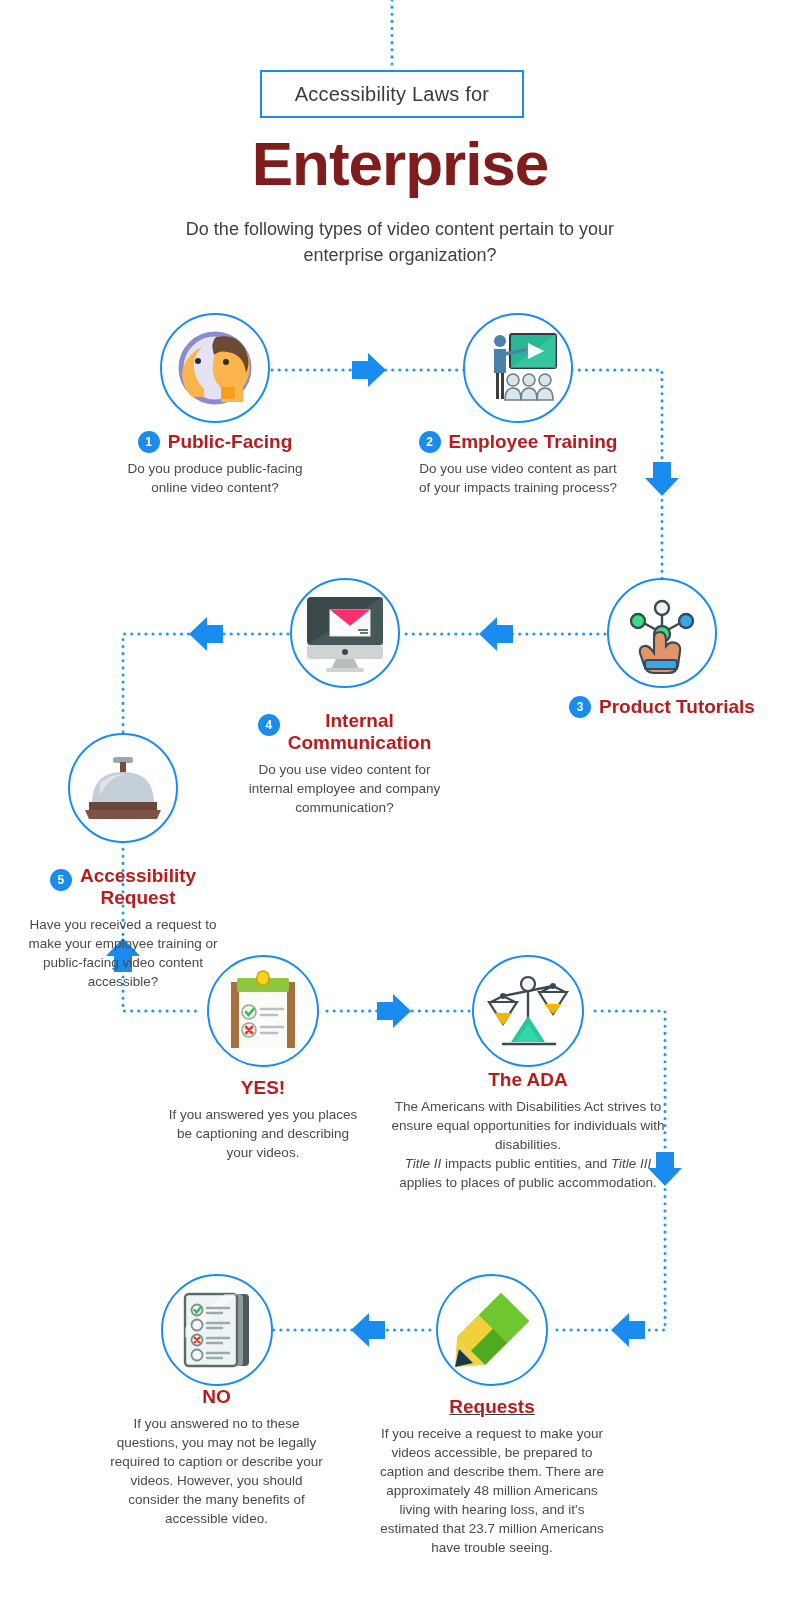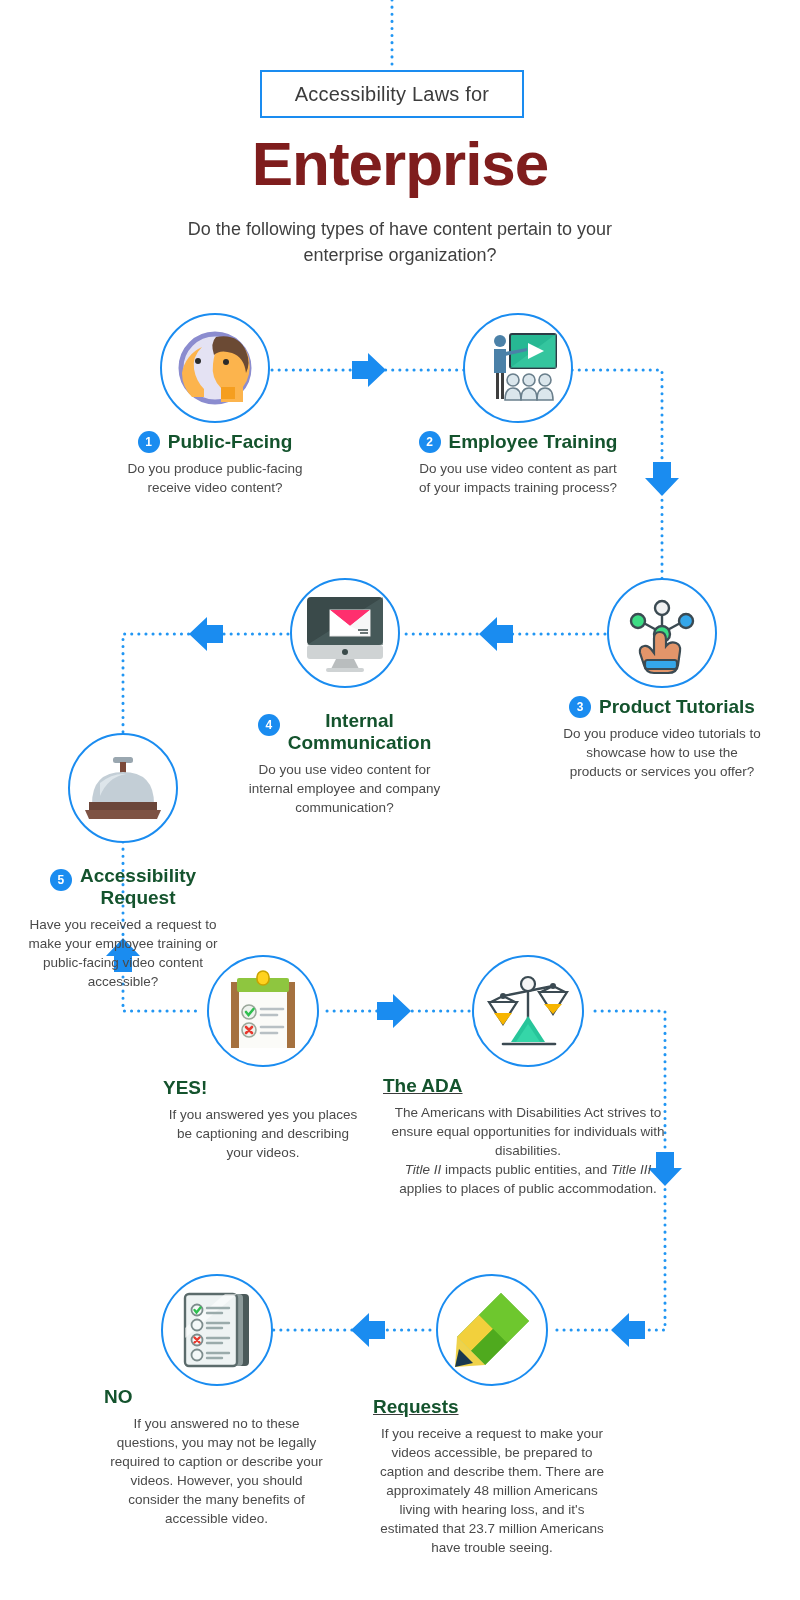--- a/index.html
+++ b/index.html
@@ -43,28 +43,28 @@
     display: flex; align-items: center; justify-content: center;
     gap: 8px; margin-top: 8px;
   }
   .badge {
     flex: 0 0 auto;
     width: 22px; height: 22px; border-radius: 50%;
     background: #1a8cf0; color: #fff;
     font-size: 12px; font-weight: bold;
     display: flex; align-items: center; justify-content: center;
   }
-  .ttl { font-size: 19px; font-weight: bold; color: #14532d; line-height: 22px; }
+  .ttl { font-size: 19px; font-weight: bold; color: #b91c1c; line-height: 22px; }
   .ttl.two { text-align: center; margin-top: 14px; }
   .desc {
     margin-top: 6px; text-align: center;
     font-size: 13.5px; line-height: 19px; color: #4a4a4a;
   }
   .desc i { font-style: italic; }
-  .ctr { }
+  .ctr { text-align: center; }
 </style>
 </head>
 <body>
 
 <div id="page">
 
   <svg id="connectors" viewBox="0 0 800 1600">
     <defs>
       <style>
         .dot { stroke:#2196f3; stroke-width:3; stroke-linecap:round; stroke-dasharray:0.1 7; fill:none; }
@@ -98,39 +98,39 @@
     <path class="arw" d="M645 1321 h-16 v-8 l-18 17 18 17 v-8 h16 z"></path>
 
     <line class="dot" x1="430" y1="1330" x2="273" y2="1330"></line>
     <path class="arw" d="M385 1321 h-16 v-8 l-18 17 18 17 v-8 h16 z"></path>
   </svg>
 
   <div class="hdr-box">
     <span>Accessibility Laws for</span>
   </div>
   <div class="hdr-big">Enterprise</div>
-  <div class="hdr-sub">Do the following types of have content pertain to your enterprise organization?</div>
+  <div class="hdr-sub">Do the following types of video content pertain to your enterprise organization?</div>
 
   <div class="node" style="left:110px; top:313px; width:210px;">
     <div class="circle" style="width:110px;height:110px;margin:0 auto;">
       <svg width="86" height="86" viewBox="0 0 86 86">
         <circle cx="43" cy="43" r="34" fill="#e4e2f3" stroke="#8b8ccf" stroke-width="5"></circle>
         <path d="M30 22 q-10 10 -8 22 q2 12 10 20 l0 8 -12 0 a34 34 0 0 1 -10 -24 a34 34 0 0 1 20 -26z" fill="#fcb44d"></path>
         <circle cx="26" cy="36" r="3" fill="#2b2b2b"></circle>
         <path d="M55 14 q18 2 22 20 q3 16 -6 28 l0 15 -22 0 0 -14 q-10 -10 -8 -24 q2 -20 14 -25z" fill="#fcb44d"></path>
         <circle cx="54" cy="37" r="3" fill="#2b2b2b"></circle>
         <path d="M44 12 q22 -4 30 14 q5 12 0 22 q-2 -16 -14 -20 q-12 -4 -18 2 q-4 -12 2 -18z" fill="#6b4a34"></path>
         <rect x="49" y="62" width="14" height="12" fill="#f59e1f"></rect>
       </svg>
     </div>
     <div class="title-row">
       <div class="badge">1</div>
       <div class="ttl">Public-Facing</div>
     </div>
-    <div class="desc">Do you produce public-facing receive video content?</div>
+    <div class="desc">Do you produce public-facing online video content?</div>
   </div>
 
   <div class="node" style="left:418px; top:313px; width:200px;">
     <div class="circle" style="width:110px;height:110px;margin:0 auto;">
       <svg width="88" height="80" viewBox="0 0 88 80">
         <rect x="36" y="6" width="46" height="34" rx="2" fill="#27b893" stroke="#2b3b45" stroke-width="2"></rect>
         <path d="M36 40 L82 6 L82 40 Z" fill="#3fd0a8" opacity=".55"></path>
         <path d="M54 15 L70 23 L54 31 Z" fill="#ffffff"></path>
         <circle cx="26" cy="13" r="6" fill="#4b81a8"></circle>
         <path d="M20 21 h12 v24 h-12z" fill="#4b81a8"></path>
@@ -166,21 +166,20 @@
         <circle cx="66" cy="30" r="7" fill="#35a7ea" stroke="#3b4a52" stroke-width="2.4"></circle>
         <circle cx="42" cy="43" r="8" fill="#3ddc84" stroke="#3b4a52" stroke-width="2.4"></circle>
         <path d="M40 41 q6 0 6 8 l0 6 q4 -5 10 -3 q5 2 4 8 l-2 14 q-1 8 -10 8 l-14 0 q-8 0 -10 -8 l-4 -12 q-1 -6 4 -7 q4 -1 7 3 l3 4 0 -15 q0 -6 6 -6z" fill="#e2956a" stroke="#3b4a52" stroke-width="2.2"></path>
         <rect x="25" y="69" width="32" height="9" rx="2.5" fill="#35a7ea" stroke="#3b4a52" stroke-width="2.2"></rect>
       </svg>
     </div>
     <div class="title-row">
       <div class="badge">3</div>
       <div class="ttl">Product Tutorials</div>
     </div>
-    <div class="desc">Do you produce video tutorials to showcase how to use the products or services you offer?</div>
   </div>
 
   <div class="node" style="left:237px; top:578px; width:215px;">
     <div class="circle" style="width:110px;height:110px;margin:0 auto;">
       <svg width="90" height="82" viewBox="0 0 90 82">
         <rect x="7" y="5" width="76" height="48" rx="4" fill="#3a4a4a"></rect>
         <path d="M7 53 L83 5 L83 53 Z" fill="#4f6464" opacity=".6"></path>
         <rect x="7" y="53" width="76" height="14" rx="3" fill="#cfd3d4"></rect>
         <circle cx="45" cy="60" r="3" fill="#3a4a4a"></circle>
         <path d="M36 67 h18 l5 10 h-28z" fill="#b9bdbe"></path>
@@ -265,21 +264,21 @@
           <circle cx="70" cy="18" r="3" fill="#3b4a52"></circle>
         <path d="M6 34 h28 l-14 22z" fill="#ffffff" stroke="#3b4a52" stroke-width="2.2"></path>
         <path d="M11 45 h18 l-9 12z" fill="#f7b500"></path>
         <path d="M56 24 h28 l-14 22z" fill="#ffffff" stroke="#3b4a52" stroke-width="2.2"></path>
         <path d="M61 36 h18 l-9 10z" fill="#f7b500"></path>
         <path d="M45 48 L62 74 L28 74z" fill="#27c59a"></path>
         <path d="M45 56 L57 74 L33 74z" fill="#35d6a8"></path>
         <line x1="20" y1="76" x2="72" y2="76" stroke="#3b4a52" stroke-width="2.6" stroke-linecap="round"></line>
       </svg>
     </div>
-    <div class="ctr" style="margin-top:8px;text-decoration:underline;">
+    <div class="ctr" style="margin-top:2px;">
       <span class="ttl">The ADA</span>
     </div>
     <div class="desc">
       <span>The Americans with Disabilities Act strives to ensure equal opportunities for individuals with disabilities.</span><br>
       <i>Title II</i><span> impacts public entities, and </span><i>Title III</i><span> applies to places of public accommodation.</span>
     </div>
   </div>
 
   <div class="node" style="left:104px; top:1274px; width:225px;">
     <div class="circle" style="width:112px;height:112px;margin:0 auto;">

